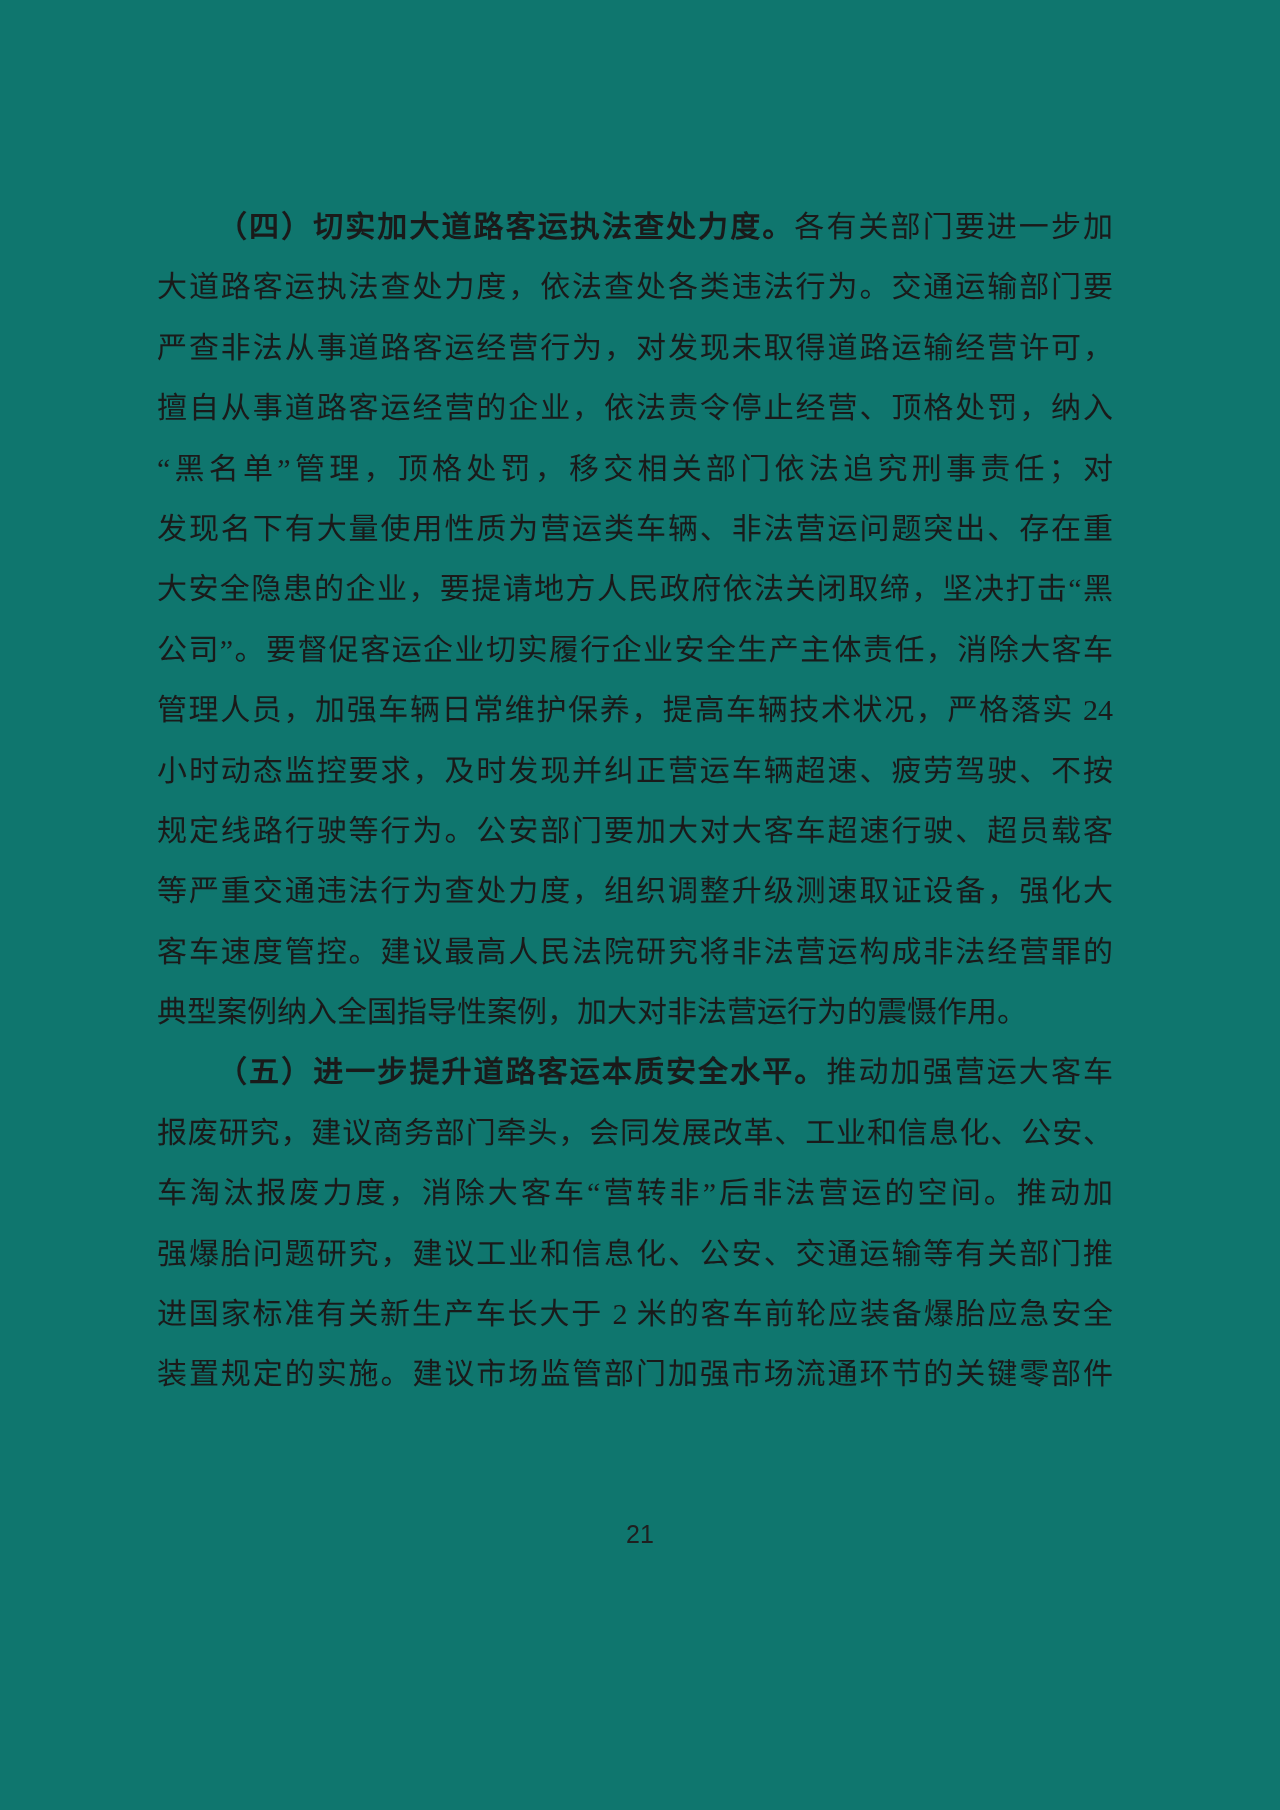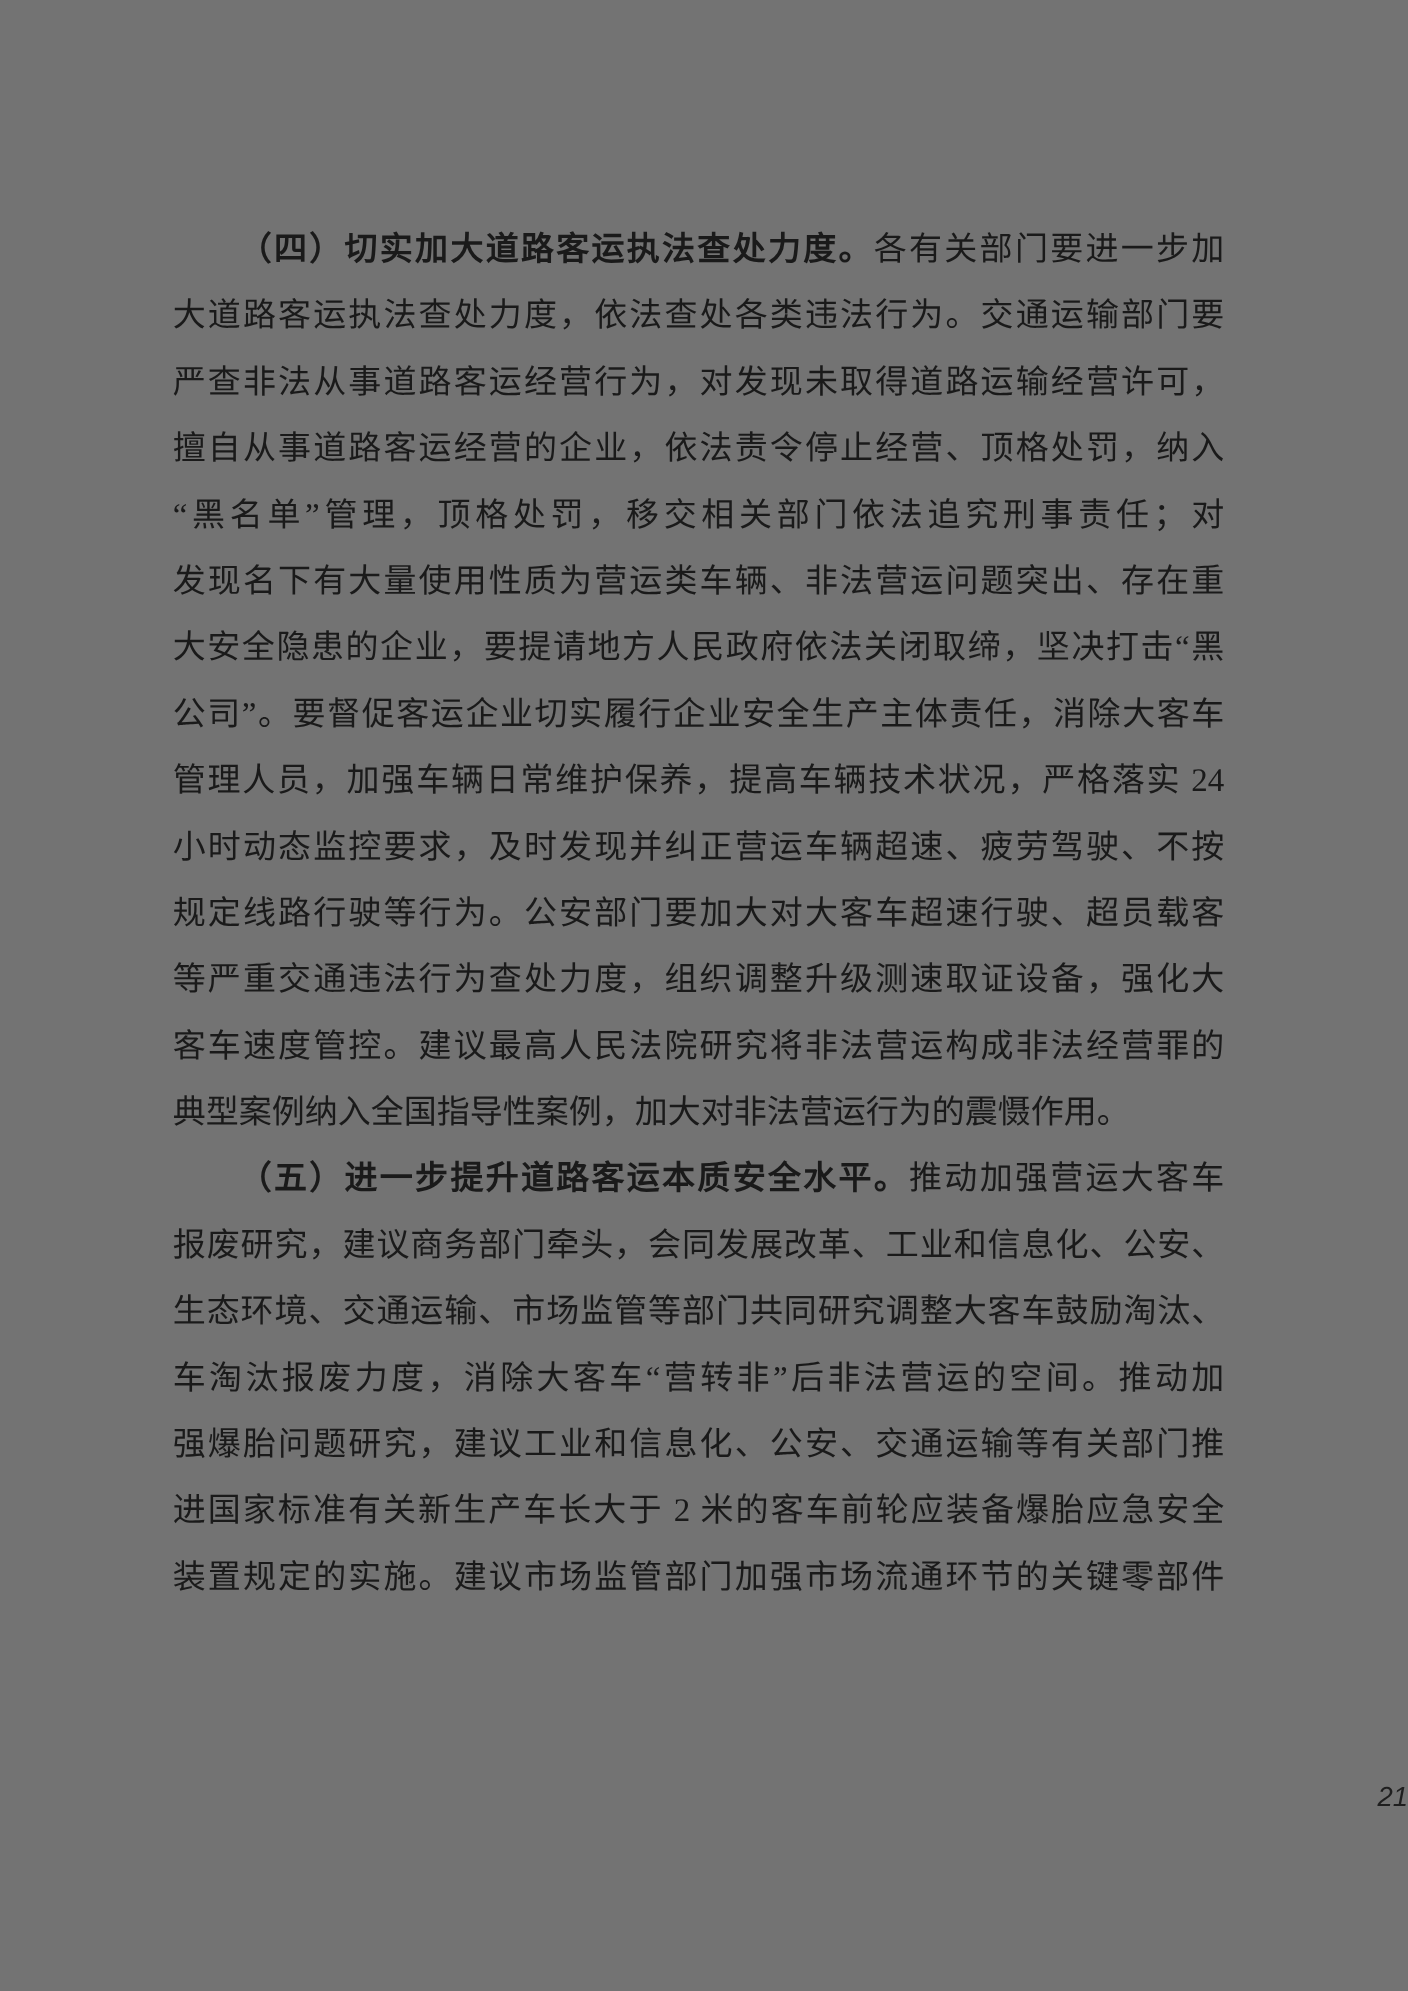--- a/index.html
+++ b/index.html
@@ -4,21 +4,21 @@
 <style>
   html, body {
     margin: 0;
     padding: 0;
     background: #ffffff;
   }
   .page {
     position: relative;
     width: 1280px;
     height: 1810px;
-    background: #737373;
+    background: #0f766e;
     font-family: "Liberation Serif", "DejaVu Serif", serif;
     color: #1a1a1a;
     overflow: hidden;
   }
   .text-block {
     position: absolute;
     left: 157px;
     top: 197px;
     width: 956px;
   }
@@ -36,28 +36,27 @@
   }
   .line.para-last {
     text-align: center;
     text-align-last: left;
   }
   .seg-heading {
     font-weight: 700;
   }
   .page-number {
     position: absolute;
-    top: 1620px;
+    top: 1520px;
     left: 0;
     width: 100%;
-    text-align: right;
+    text-align: center;
     font-family: "Liberation Sans", "DejaVu Sans", sans-serif;
     font-size: 25px;
     color: #1f1f1f;
-    font-style: italic;
   }
 </style>
 </head>
 <body>
 
 <div class="page">
   <div class="text-block" id="text-block">
       <div class="line indent"><span class="seg-heading">（四）切实加大道路客运执法查处力度。</span><span class="seg-body">各有关部门要进一步加</span></div>
       <div class="line"><span class="seg-body">大道路客运执法查处力度，依法查处各类违法行为。交通运输部门要</span></div>
       <div class="line"><span class="seg-body">严查非法从事道路客运经营行为，对发现未取得道路运输经营许可，</span></div>
@@ -67,20 +66,19 @@
       <div class="line"><span class="seg-body">大安全隐患的企业，要提请地方人民政府依法关闭取缔，坚决打击“黑</span></div>
       <div class="line"><span class="seg-body">公司”。要督促客运企业切实履行企业安全生产主体责任，消除大客车</span></div>
       <div class="line"><span class="seg-body">管理人员，加强车辆日常维护保养，提高车辆技术状况，严格落实 24</span></div>
       <div class="line"><span class="seg-body">小时动态监控要求，及时发现并纠正营运车辆超速、疲劳驾驶、不按</span></div>
       <div class="line"><span class="seg-body">规定线路行驶等行为。公安部门要加大对大客车超速行驶、超员载客</span></div>
       <div class="line"><span class="seg-body">等严重交通违法行为查处力度，组织调整升级测速取证设备，强化大</span></div>
       <div class="line"><span class="seg-body">客车速度管控。建议最高人民法院研究将非法营运构成非法经营罪的</span></div>
       <div class="line para-last"><span class="seg-body">典型案例纳入全国指导性案例，加大对非法营运行为的震慑作用。</span></div>
       <div class="line indent"><span class="seg-heading">（五）进一步提升道路客运本质安全水平。</span><span class="seg-body">推动加强营运大客车</span></div>
       <div class="line"><span class="seg-body">报废研究，建议商务部门牵头，会同发展改革、工业和信息化、公安、</span></div>
-      <div class="line"><span class="seg-body">生态环境、交通运输、市场监管等部门共同研究调整大客车鼓励淘汰、</span></div>
       <div class="line"><span class="seg-body">车淘汰报废力度，消除大客车“营转非”后非法营运的空间。推动加</span></div>
       <div class="line"><span class="seg-body">强爆胎问题研究，建议工业和信息化、公安、交通运输等有关部门推</span></div>
       <div class="line"><span class="seg-body">进国家标准有关新生产车长大于 2 米的客车前轮应装备爆胎应急安全</span></div>
       <div class="line"><span class="seg-body">装置规定的实施。建议市场监管部门加强市场流通环节的关键零部件</span></div>
     </div>
   <div class="page-number">21</div>
 </div>
 
 </body></html>

